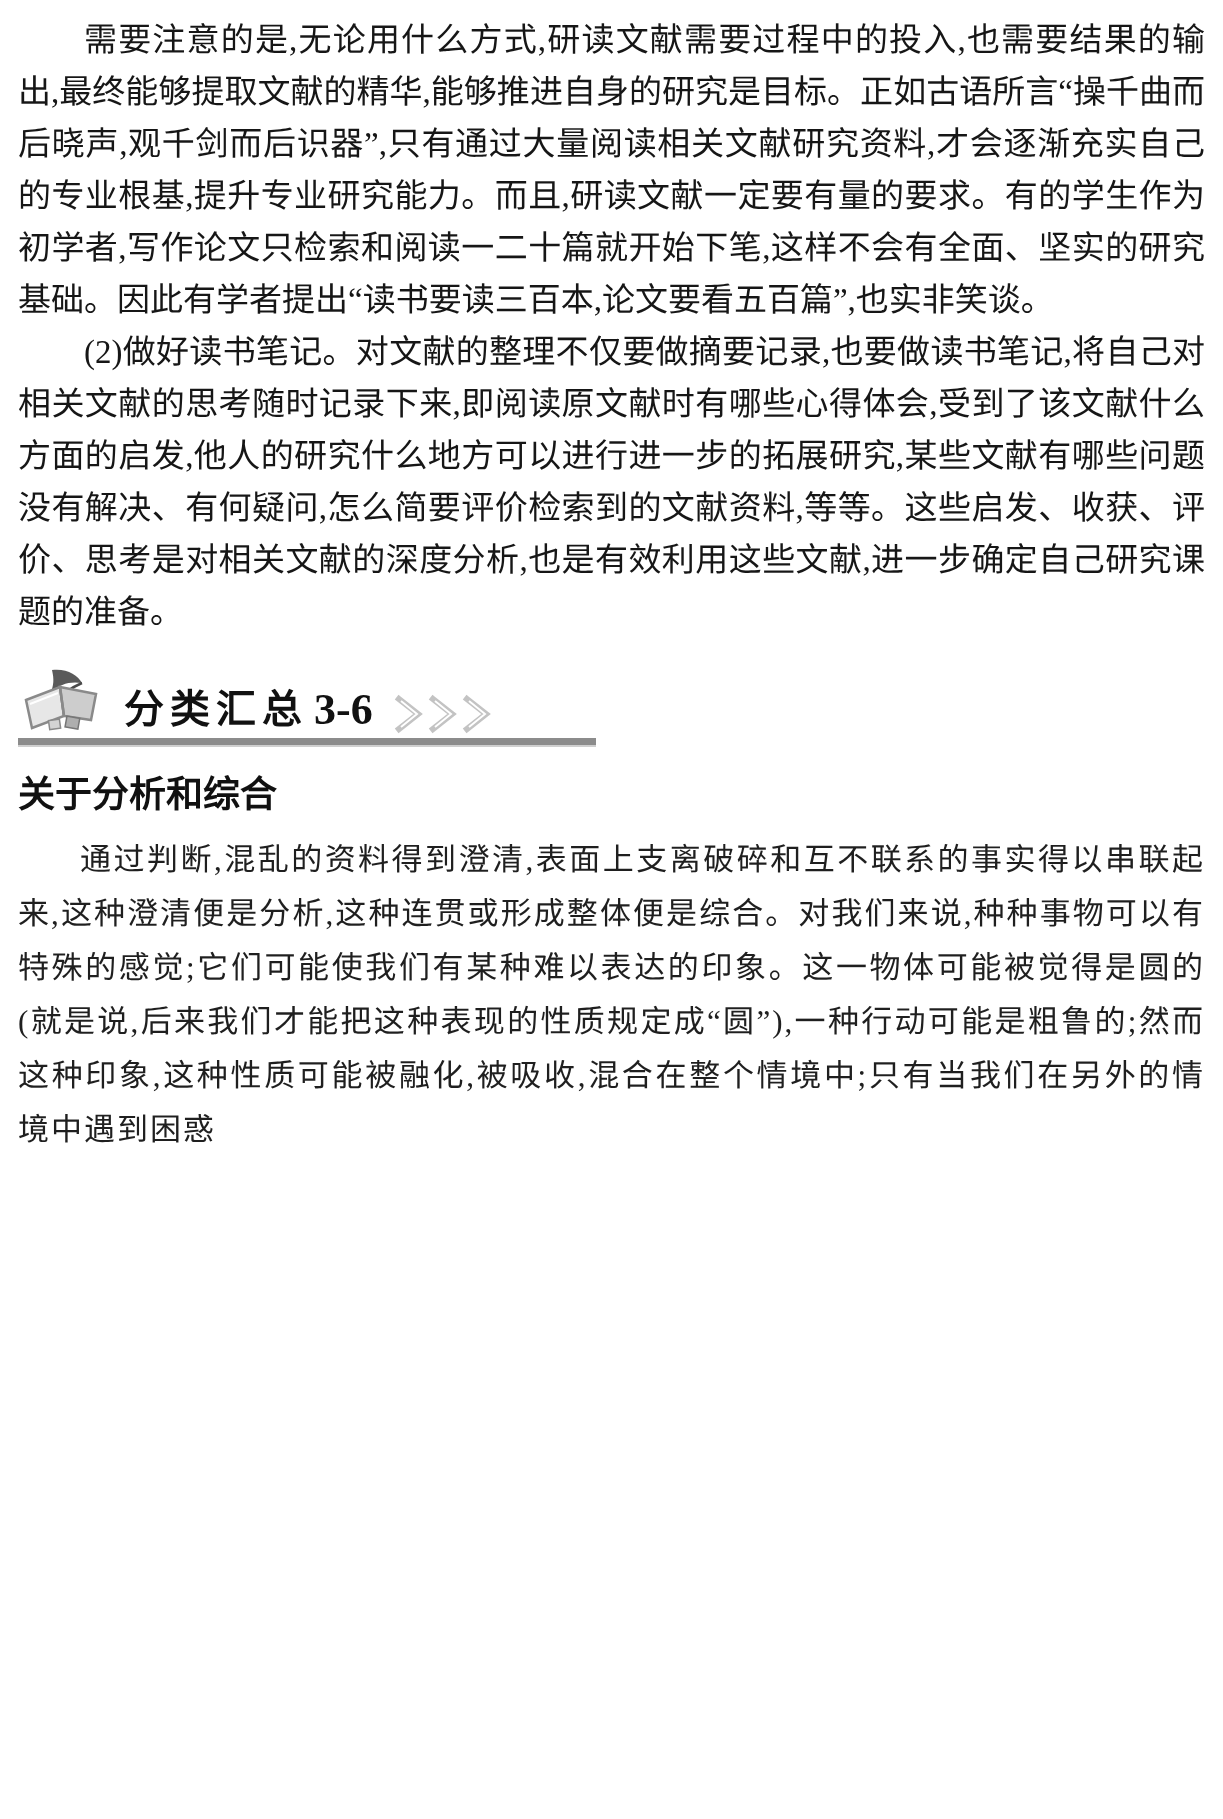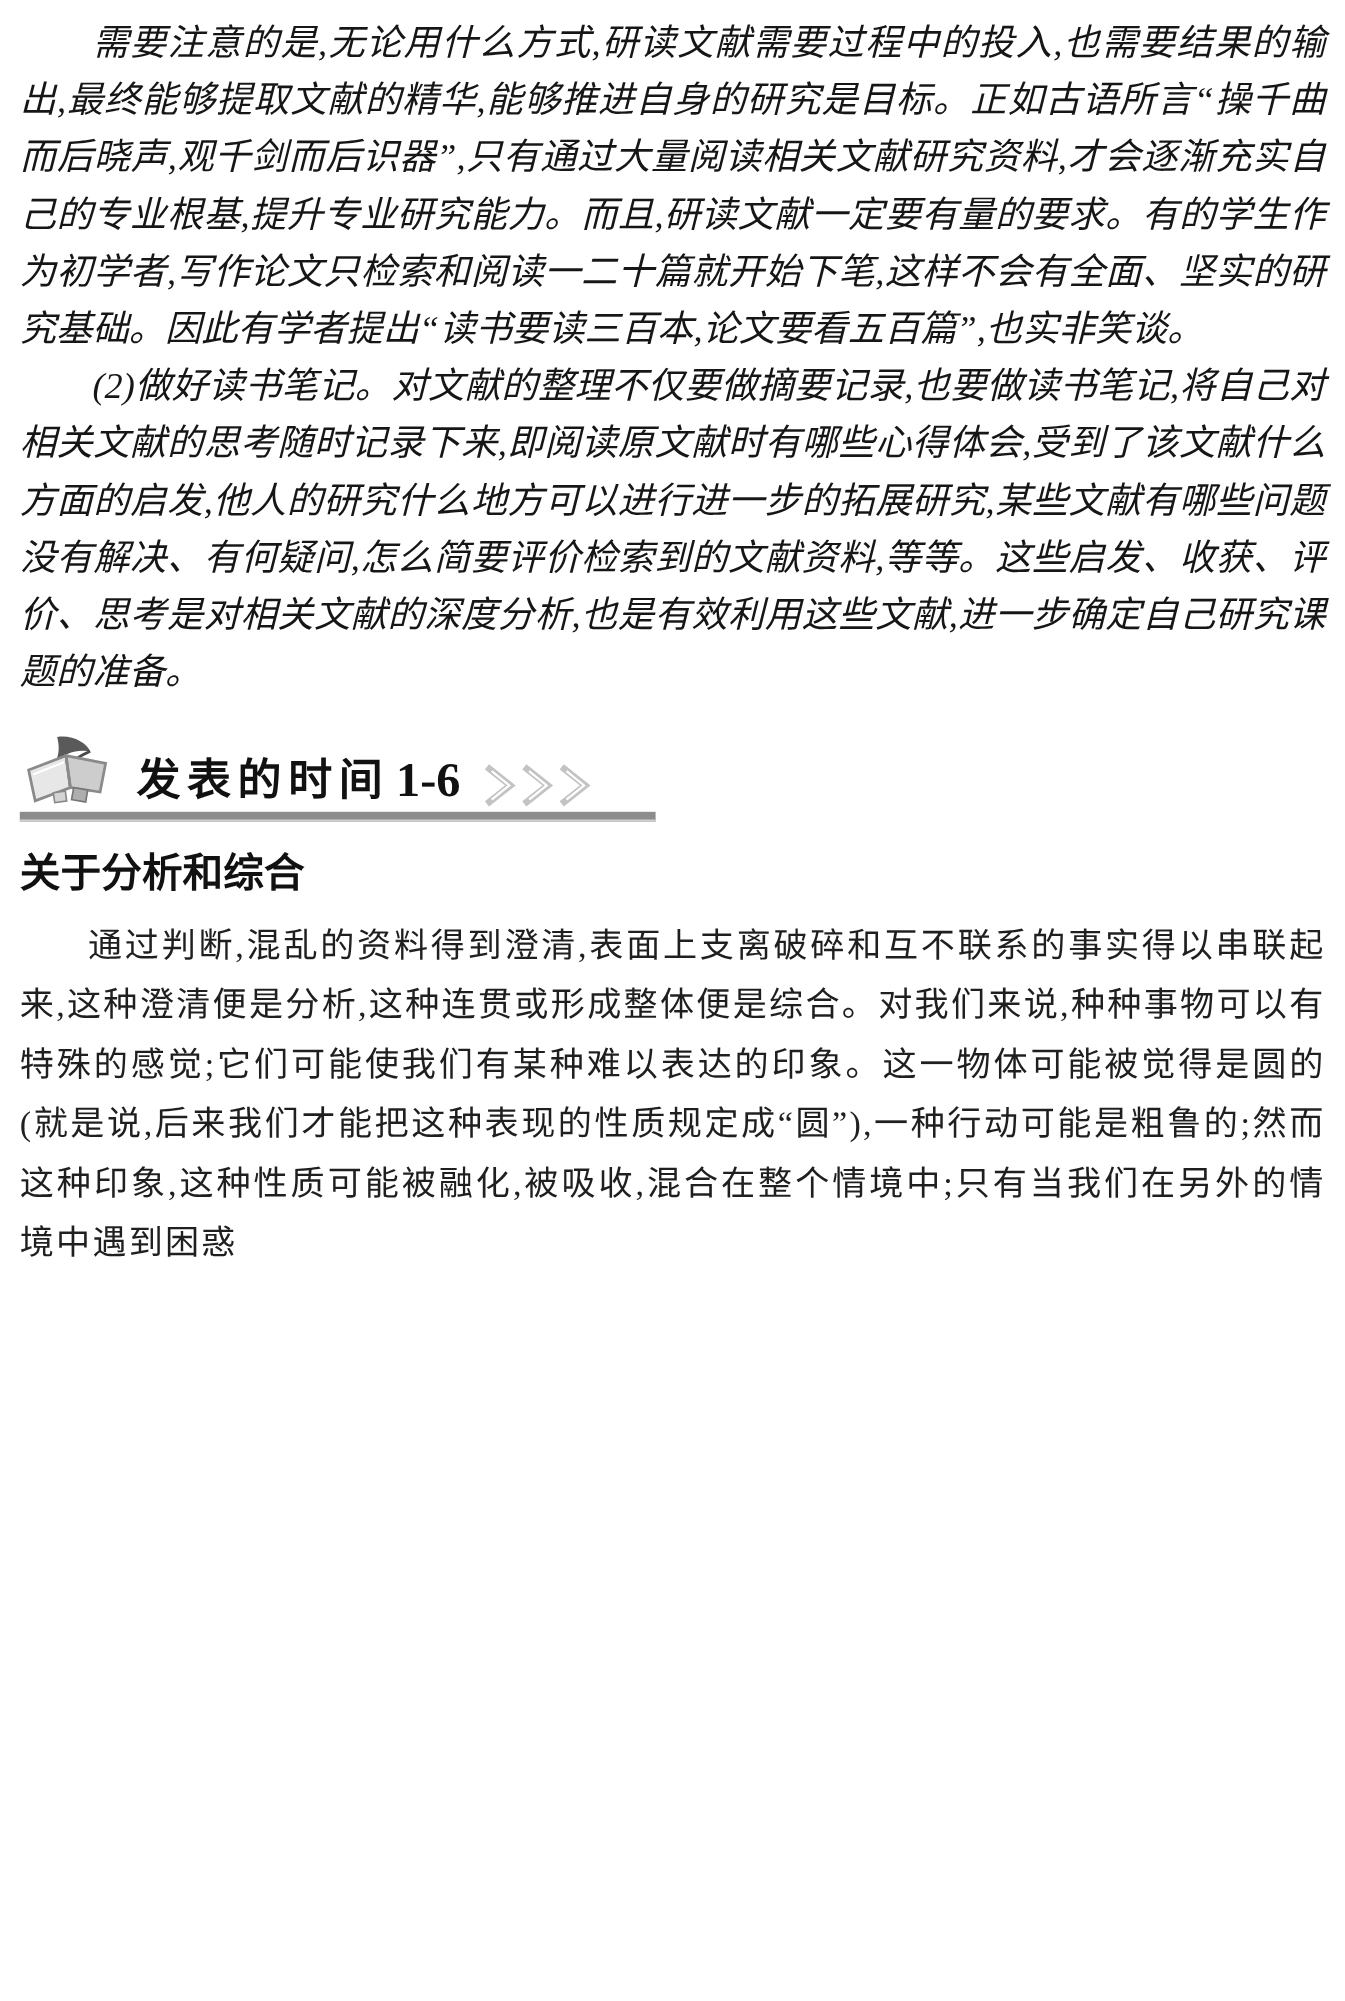--- a/index.html
+++ b/index.html
@@ -22,21 +22,20 @@
   }
   .para {
     margin: 0;
     font-size: 33px;
     line-height: 52px;
     text-indent: 2em;
     text-align: justify;
     text-justify: inter-ideograph;
     word-break: break-all;
     color: #161616;
-    font-style: italic;
   }
   
   .rm-header {
     margin-top: 30px;
     display: flex;
     align-items: flex-end;
     height: 66px;
   }
   .rm-icon {
     display: inline-block;
@@ -112,22 +111,22 @@
 
         <path d="M8 32 L42 19 L46 48 L14 60 Z" fill="#e7e7e7" stroke="#8a8a8a" stroke-width="2.5"></path>
         <path d="M42 19 L78 26 L73 52 L46 48 Z" fill="#cdcdcd" stroke="#8a8a8a" stroke-width="2.5"></path>
         <path d="M42 19 L46 48" stroke="#8a8a8a" stroke-width="2.5"></path>
         <path d="M12 36 L40 25" stroke="#ffffff" stroke-width="2" fill="none"></path>
 
         <rect x="48" y="49" width="13" height="11" fill="#aeaeae" stroke="#767676" stroke-width="1.5" transform="rotate(10 54 54)"></rect>
         <rect x="31" y="52" width="11" height="9" fill="#d4d4d4" stroke="#8a8a8a" stroke-width="1.5" transform="rotate(-8 36 56)"></rect>
       </svg>
     </span>
-    <span class="rm-label">发表的时间</span>
-    <span class="rm-number">1-6</span>
+    <span class="rm-label">分类汇总</span>
+    <span class="rm-number">3-6</span>
     <span class="rm-chevrons">
       <svg width="112" height="44" viewBox="0 0 112 44" xmlns="http://www.w3.org/2000/svg">
         <g fill="none" stroke="#c3c3c3" stroke-width="6" stroke-linecap="square">
           <path d="M8 7 L27 22 L8 37"></path>
           <path d="M42 7 L61 22 L42 37"></path>
           <path d="M76 7 L95 22 L76 37"></path>
         </g>
         <g fill="none" stroke="#ffffff" stroke-width="2">
           <path d="M10 9 L26 22 L10 35"></path>
           <path d="M44 9 L60 22 L44 35"></path>

